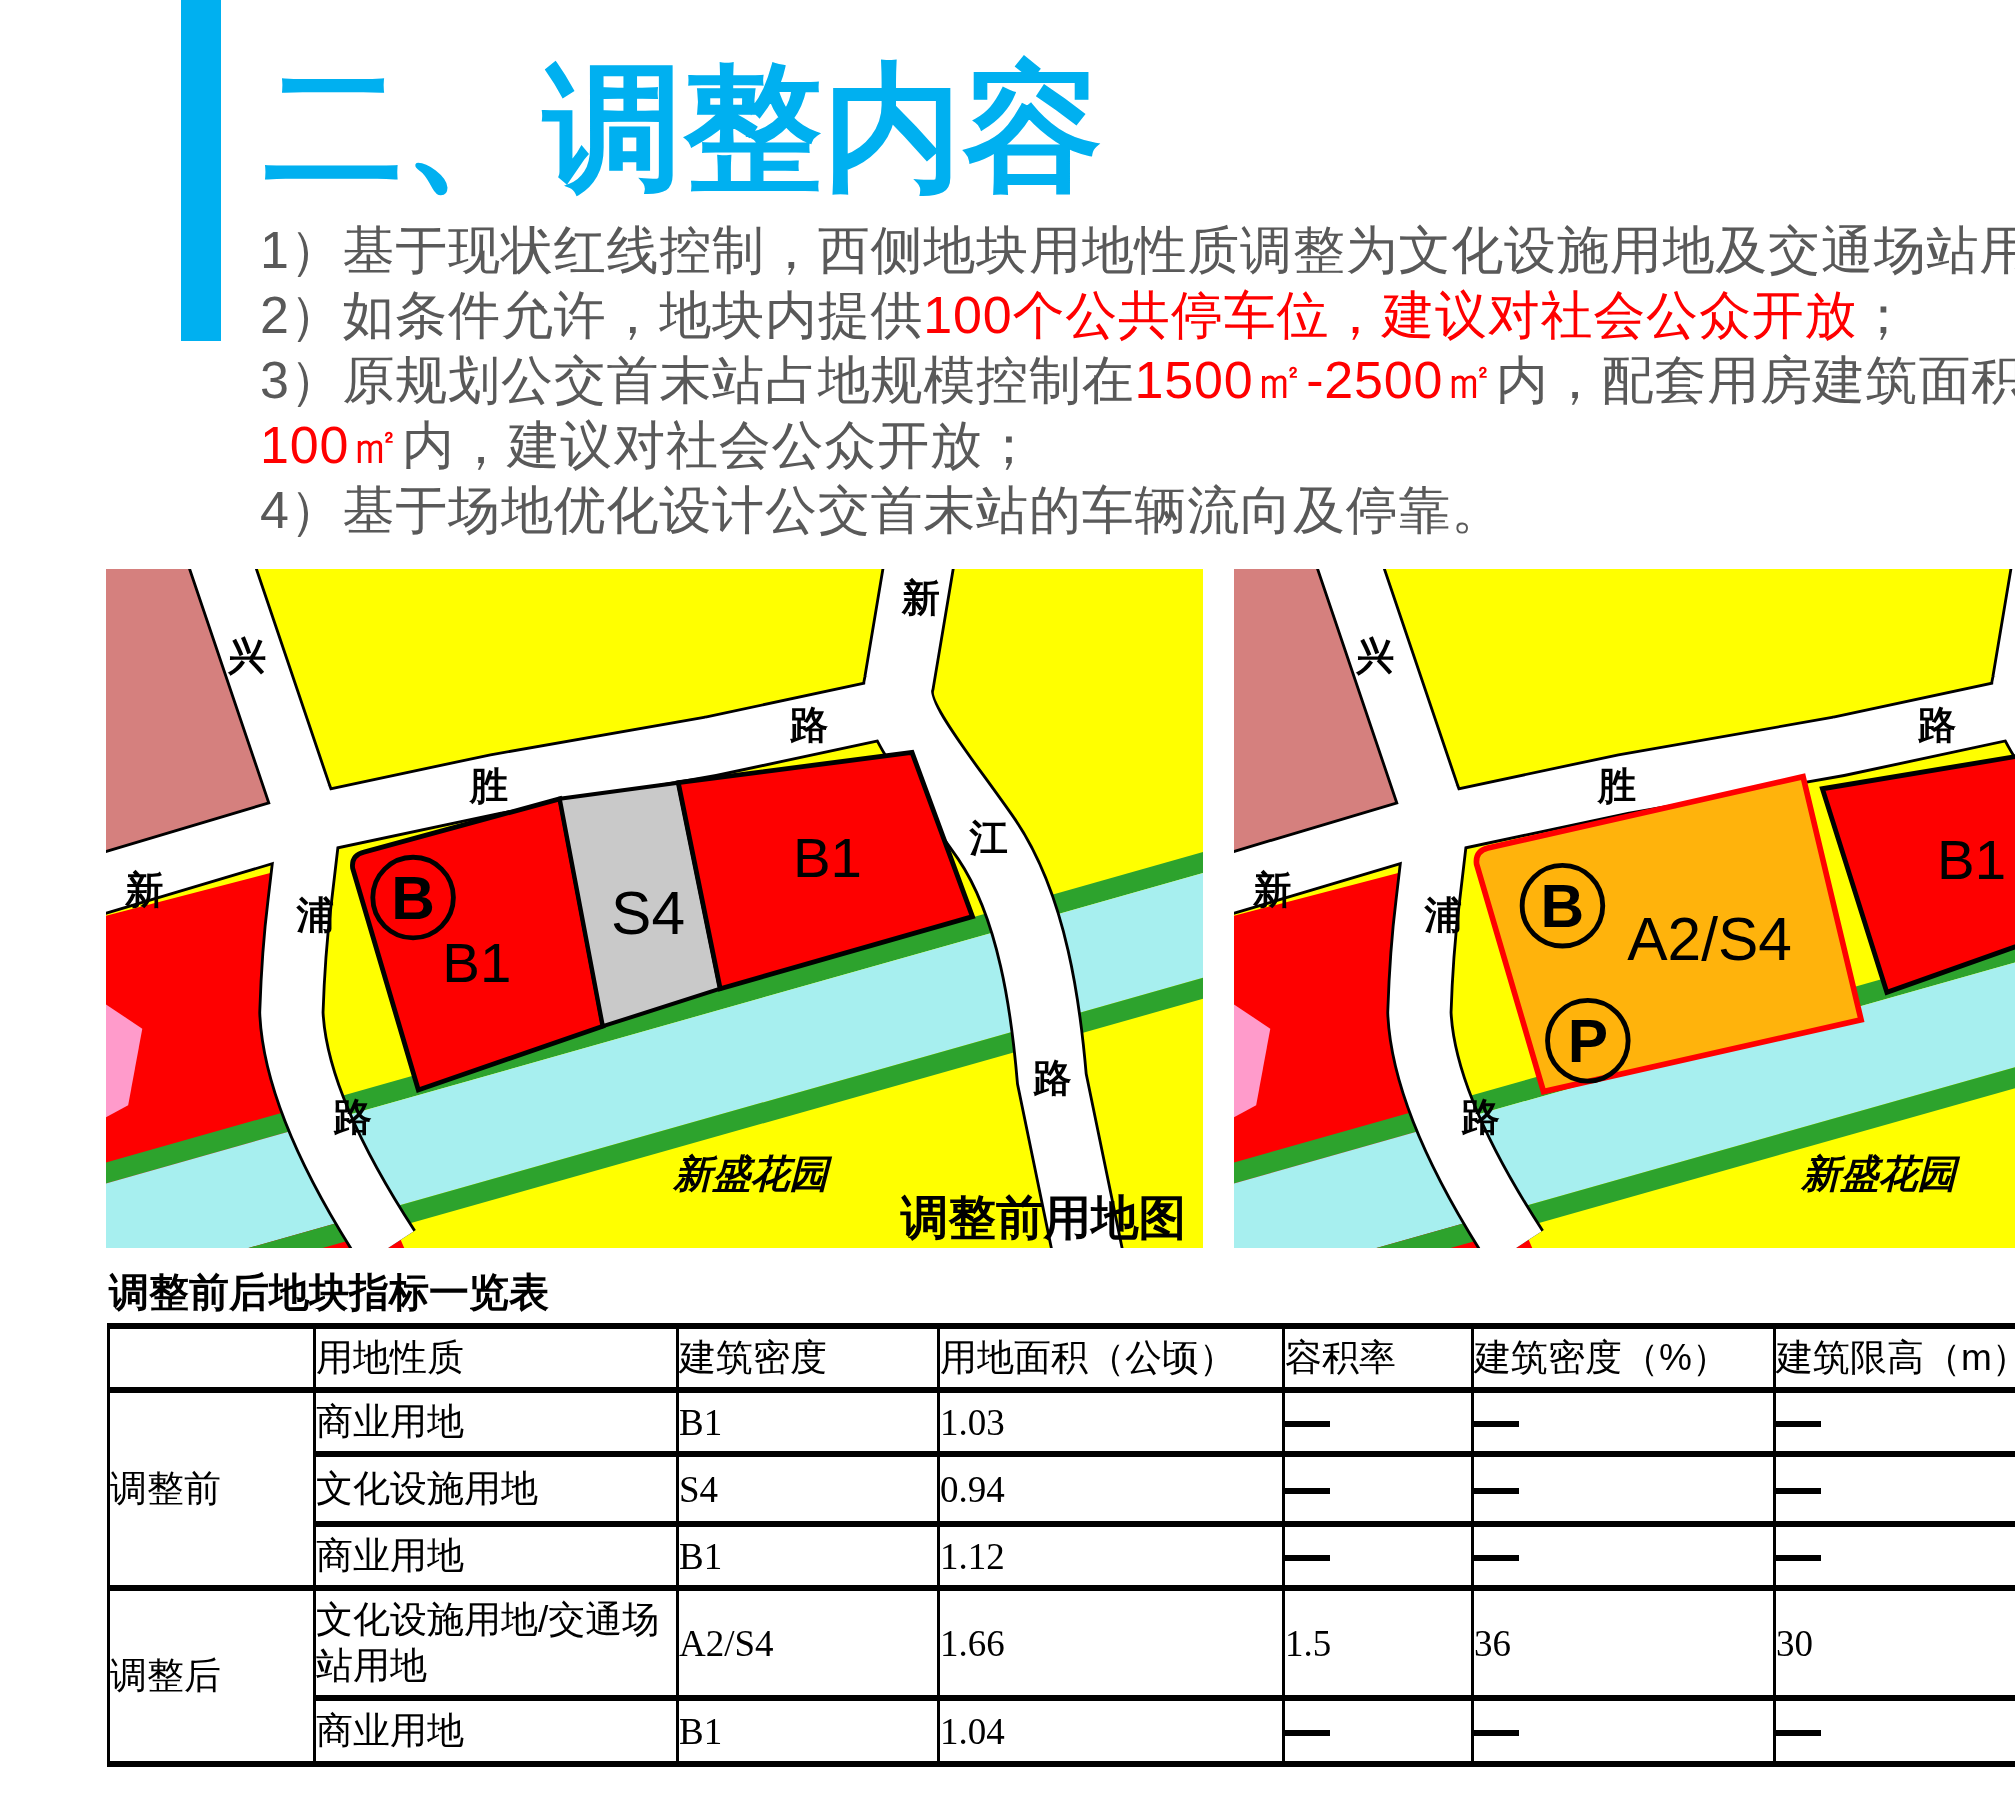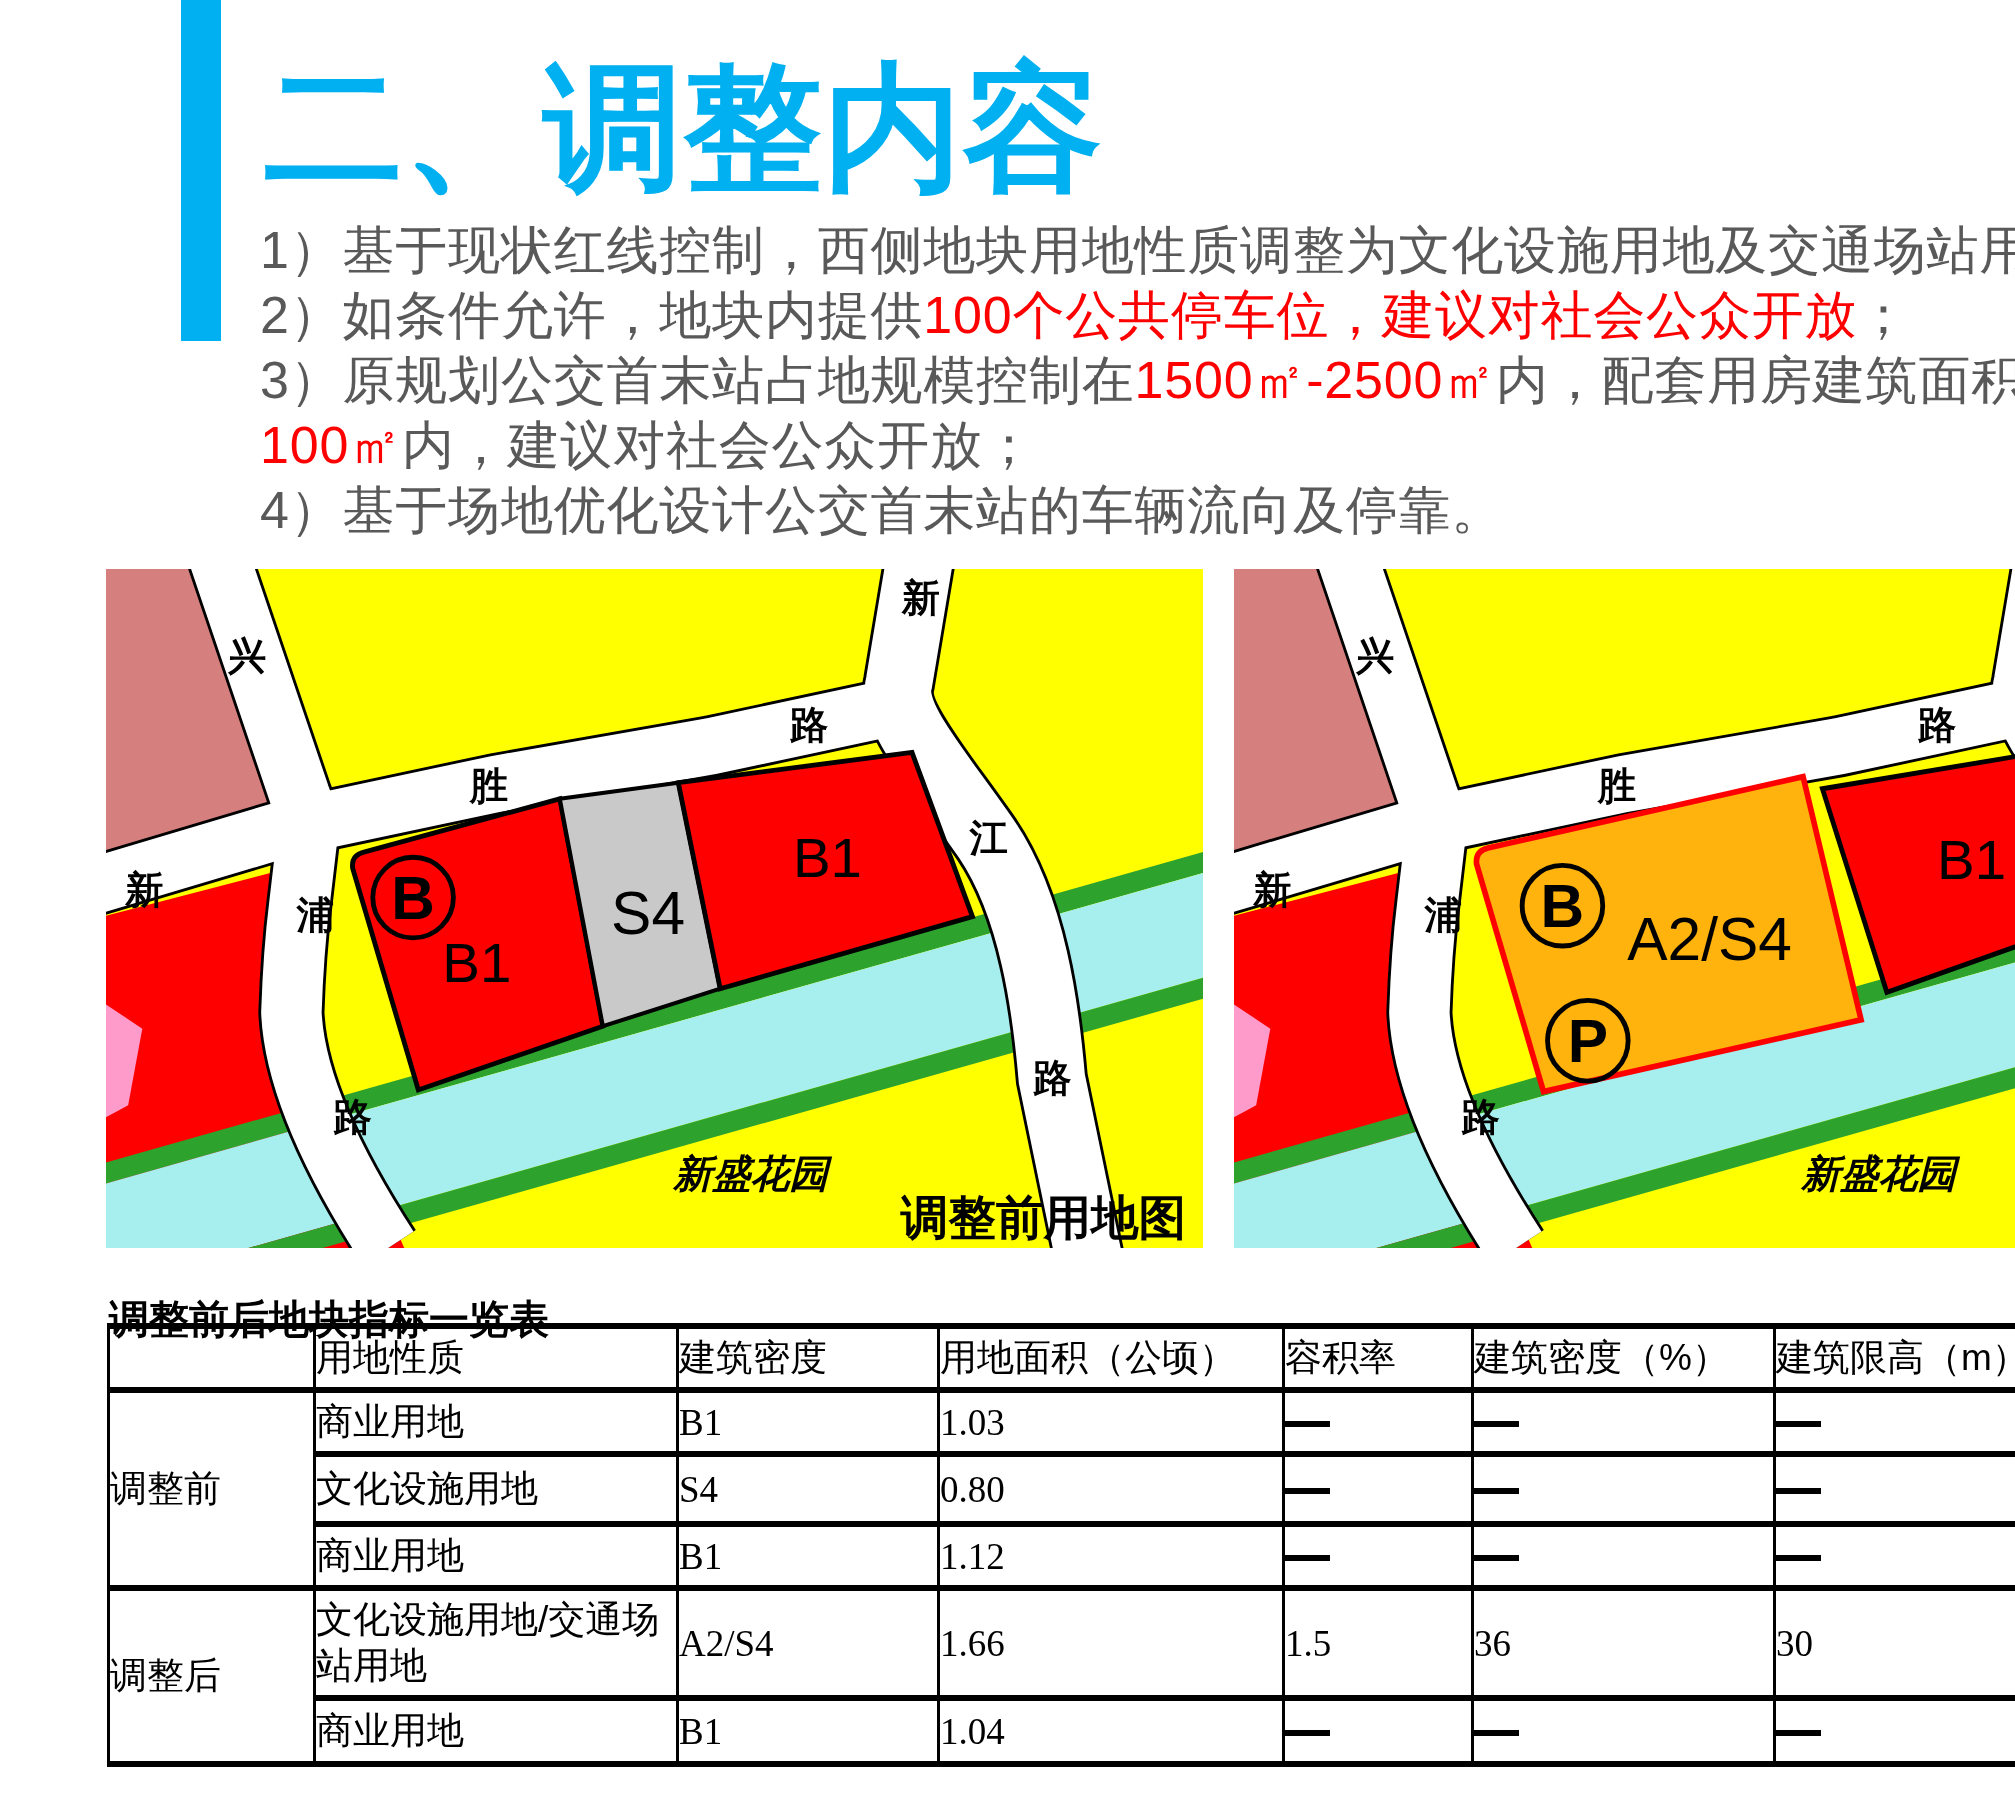--- a/index.html
+++ b/index.html
@@ -18,21 +18,21 @@
   .map{position:absolute;top:569px;width:1097px;height:679px;}
   .map-before{left:106px;}
   .map-after{left:1234px;}
   .map svg{display:block;width:100%;height:100%;}
   .roadlabel{font-size:95px;font-weight:600;fill:#000;}
   .parcellabel{fill:#000;}
   .garden{font-family:"Liberation Serif", serif;font-style:italic;font-weight:bold;font-size:96px;fill:#000;}
   .mapcaption{font-size:118px;font-weight:600;fill:#000;}
   .circ-letter{font-weight:700;font-size:150px;fill:#000;}
   
-  .table-title{position:absolute;left:109px;top:1265px;font-size:40px;font-weight:600;color:#000;margin-top:27px;}
+  .table-title{position:absolute;left:109px;top:1265px;font-size:40px;font-weight:600;color:#000;}
   .itable{position:absolute;left:107px;top:1323px;border-collapse:collapse;table-layout:fixed;}
   .itable td{border:3.2px solid #000;border-top-width:6.4px;border-bottom-width:6.4px;
              text-align:left;vertical-align:middle;padding:0;font-size:37px;color:#000;}
   .c-num{font-family:"Liberation Serif", serif;font-size:39px;}
   .tred{color:#FF0000;}
   .dashbar{display:inline-block;width:45px;height:6.4px;background:#000;color:transparent;
            overflow:hidden;font-size:3.2px;line-height:6.4px;vertical-align:middle;}
   .wrapcell{line-height:1.25;padding:0 12px;}
 </style>
 </head>
@@ -170,21 +170,21 @@
       <td class="c-num">B1</td>
       <td class="c-num">1.03</td>
       <td><span class="dashbar">——</span></td>
       <td><span class="dashbar">——</span></td>
       <td><span class="dashbar">——</span></td>
 
     </tr>
     <tr style="height:70px">
       <td>文化设施用地</td>
       <td class="c-num">S4</td>
-      <td class="c-num">0.80</td>
+      <td class="c-num">0.94</td>
       <td><span class="dashbar">——</span></td>
       <td><span class="dashbar">——</span></td>
       <td><span class="dashbar">——</span></td>
 
     </tr>
     <tr style="height:64px">
       <td>商业用地</td>
       <td class="c-num">B1</td>
       <td class="c-num">1.12</td>
       <td><span class="dashbar">——</span></td>

